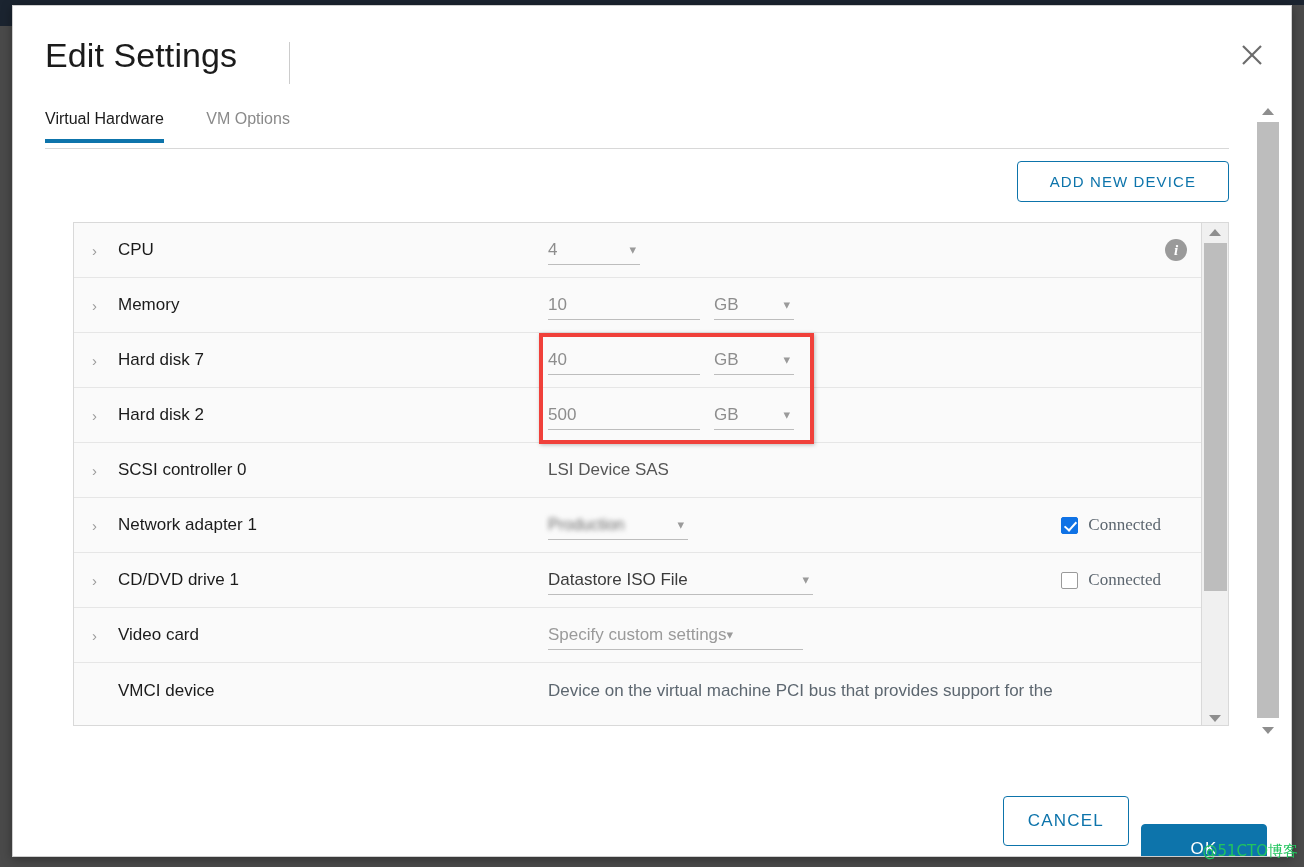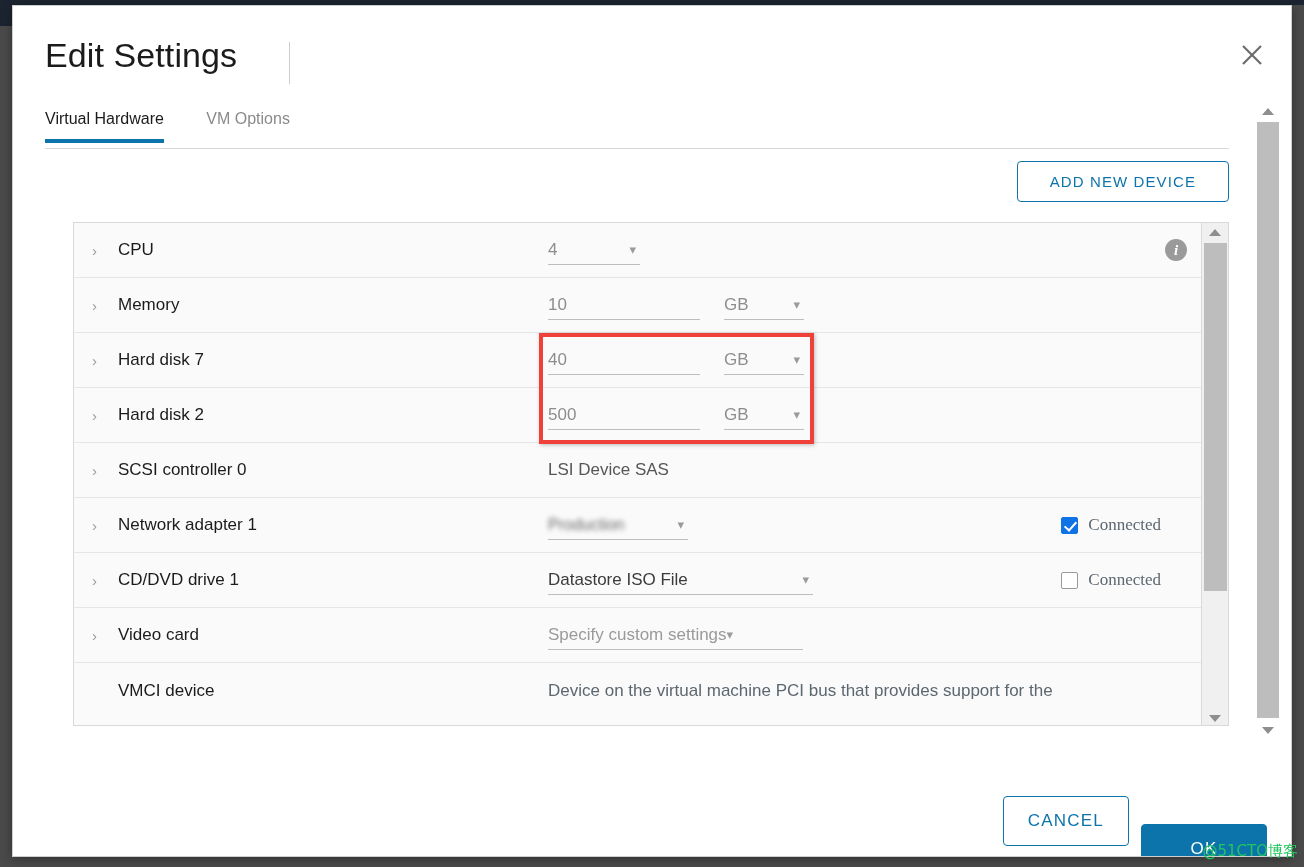--- a/index.html
+++ b/index.html
@@ -159,21 +159,21 @@
     position: relative;
     border-bottom: 1px solid #bdbdbd;
     height: 30px;
     display: flex;
     align-items: center;
     font-size: 17px;
     color: #8d8d8d;
   }
   .field.num { width: 152px; }
   .field.num-cpu { width: 92px; justify-content: space-between; padding-right: 4px; }
-  .field.unit { width: 80px; margin-left: 24px; justify-content: space-between; padding-right: 4px; }
+  .field.unit { width: 80px; margin-left: 14px; justify-content: space-between; padding-right: 4px; }
   .field.wide { width: 265px; justify-content: space-between; padding-right: 4px; color: #3b3b3b; }
   .field.wide-alt { width: 255px; justify-content: flex-start; padding-right: 4px; color: #9a9a9a; }
   .field.net { width: 140px; justify-content: space-between; padding-right: 4px; }
 
   .plain-value {
     font-size: 17px;
     color: #565656;
   }
   .plain-value.muted { color: #5d6770; }
 

